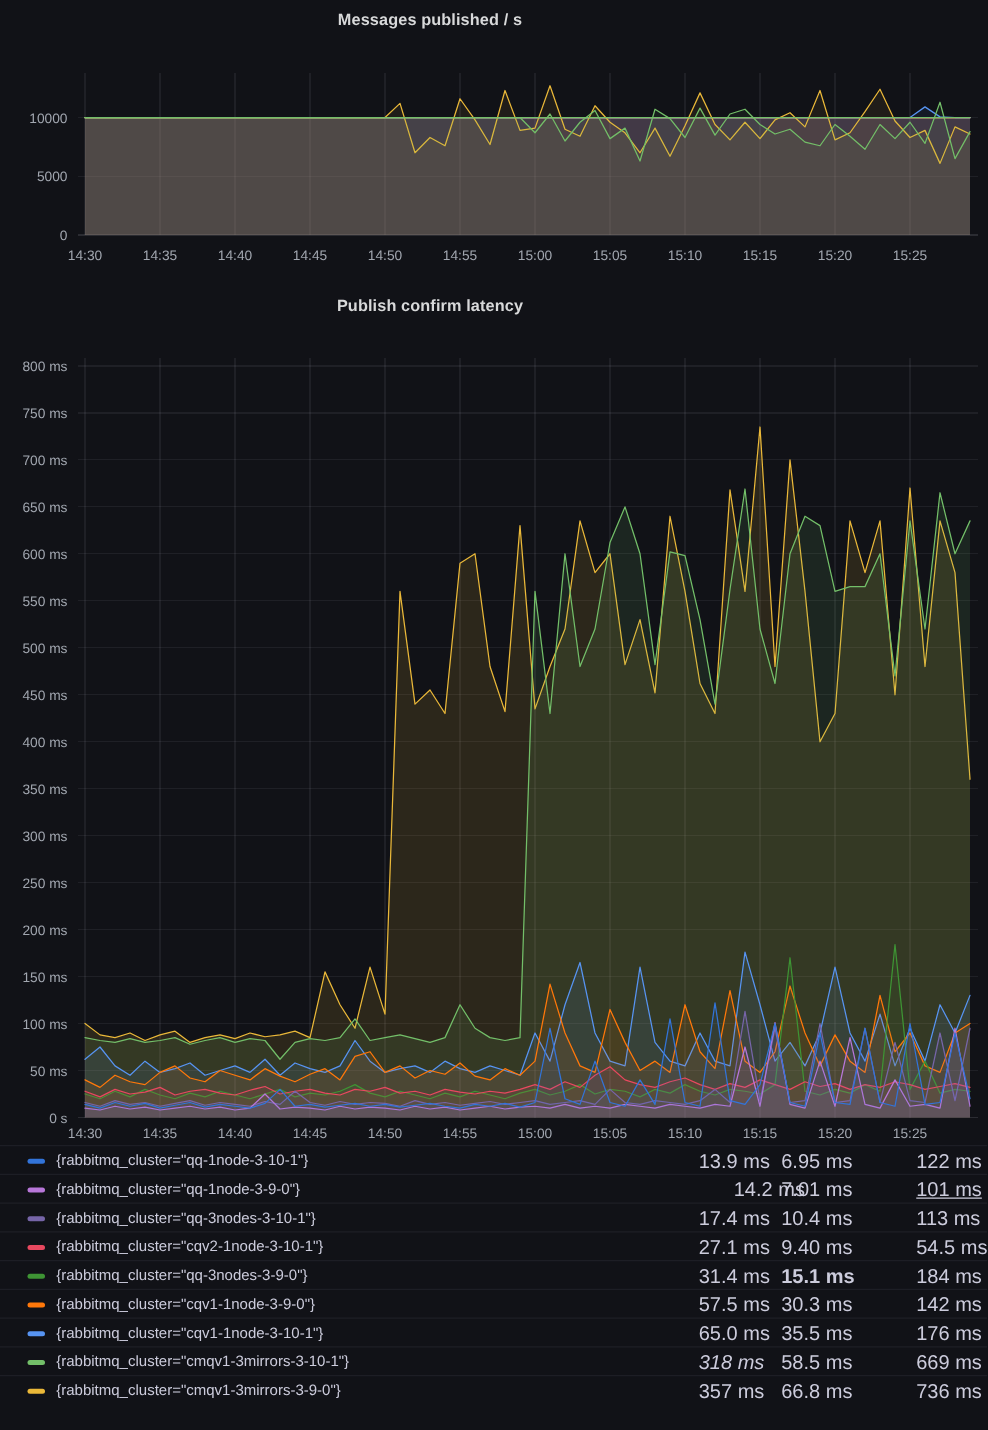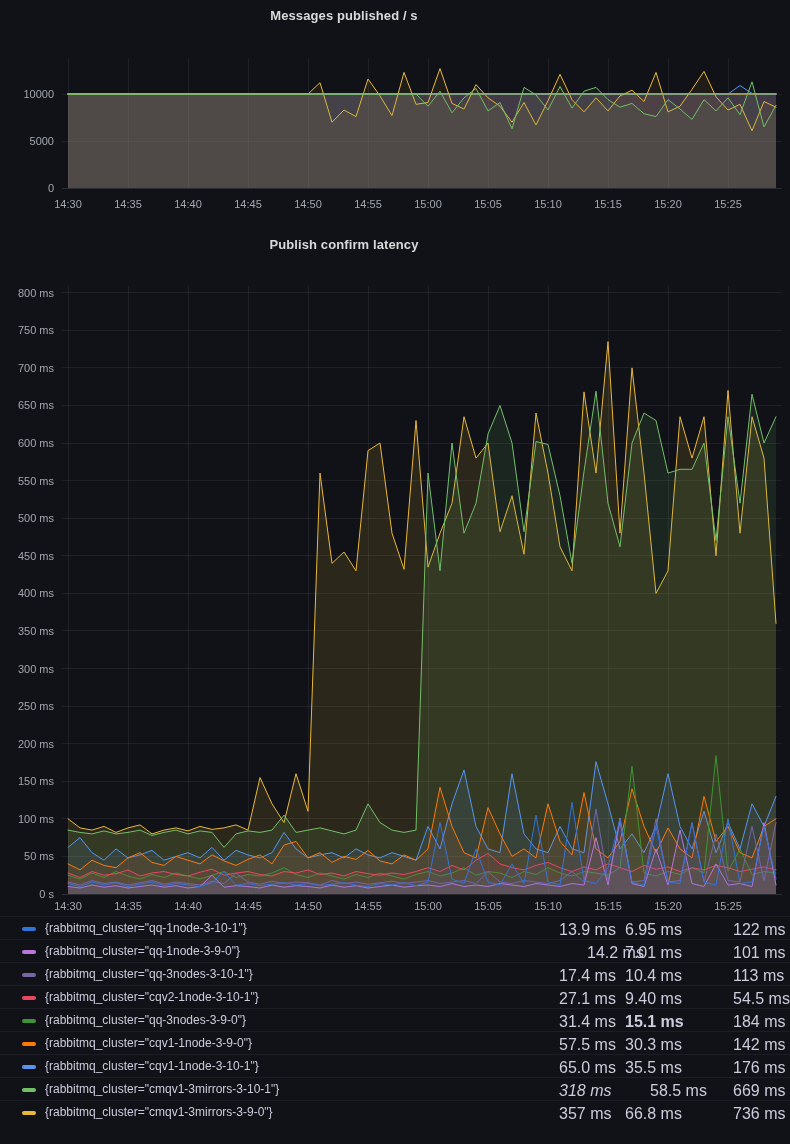--- a/index.html
+++ b/index.html
@@ -170,21 +170,21 @@
           <span class="lg-label">{rabbitmq_cluster="qq-1node-3-10-1"}</span>
           <span class="lg-val" style="left: 559px;">13.9 ms</span>
           <span class="lg-val" style="left: 625px;">6.95 ms</span>
           <span class="lg-val" style="left: 733px;">122 ms</span>
         </div>
         <div class="lg-row">
           <span class="lg-swatch" style="background: rgb(184, 119, 217);"></span>
           <span class="lg-label">{rabbitmq_cluster="qq-1node-3-9-0"}</span>
           <span class="lg-val" style="left: 559px; margin-left: 28px;">14.2 ms</span>
           <span class="lg-val" style="left: 625px;">7.01 ms</span>
-          <span class="lg-val" style="left: 733px;">101 ms</span>
+          <span class="lg-val" style="left: 733px; text-decoration: underline;">101 ms</span>
         </div>
         <div class="lg-row">
           <span class="lg-swatch" style="background: rgb(118, 101, 168);"></span>
           <span class="lg-label">{rabbitmq_cluster="qq-3nodes-3-10-1"}</span>
           <span class="lg-val" style="left: 559px;">17.4 ms</span>
           <span class="lg-val" style="left: 625px;">10.4 ms</span>
           <span class="lg-val" style="left: 733px;">113 ms</span>
         </div>
         <div class="lg-row">
           <span class="lg-swatch" style="background: rgb(232, 72, 95);"></span>
@@ -211,21 +211,21 @@
           <span class="lg-swatch" style="background: rgb(87, 148, 242);"></span>
           <span class="lg-label">{rabbitmq_cluster="cqv1-1node-3-10-1"}</span>
           <span class="lg-val" style="left: 559px;">65.0 ms</span>
           <span class="lg-val" style="left: 625px;">35.5 ms</span>
           <span class="lg-val" style="left: 733px;">176 ms</span>
         </div>
         <div class="lg-row">
           <span class="lg-swatch" style="background: rgb(115, 191, 105);"></span>
           <span class="lg-label">{rabbitmq_cluster="cmqv1-3mirrors-3-10-1"}</span>
           <span class="lg-val" style="left: 559px; font-style: italic;">318 ms</span>
-          <span class="lg-val" style="left: 650px; text-align: center;">58.5 ms</span>
+          <span class="lg-val" style="left: 625px; text-align: center;">58.5 ms</span>
           <span class="lg-val" style="left: 733px;">669 ms</span>
         </div>
         <div class="lg-row">
           <span class="lg-swatch" style="background: rgb(234, 184, 57);"></span>
           <span class="lg-label">{rabbitmq_cluster="cmqv1-3mirrors-3-9-0"}</span>
           <span class="lg-val" style="left: 559px;">357 ms</span>
           <span class="lg-val" style="left: 625px;">66.8 ms</span>
           <span class="lg-val" style="left: 733px;">736 ms</span>
         </div>
       </div>

